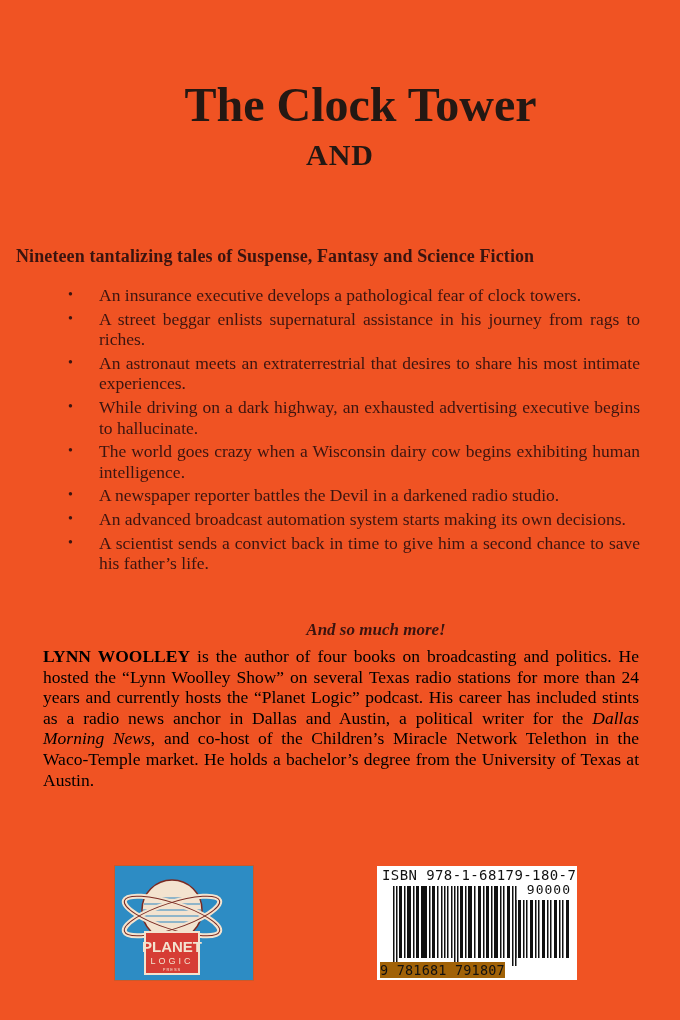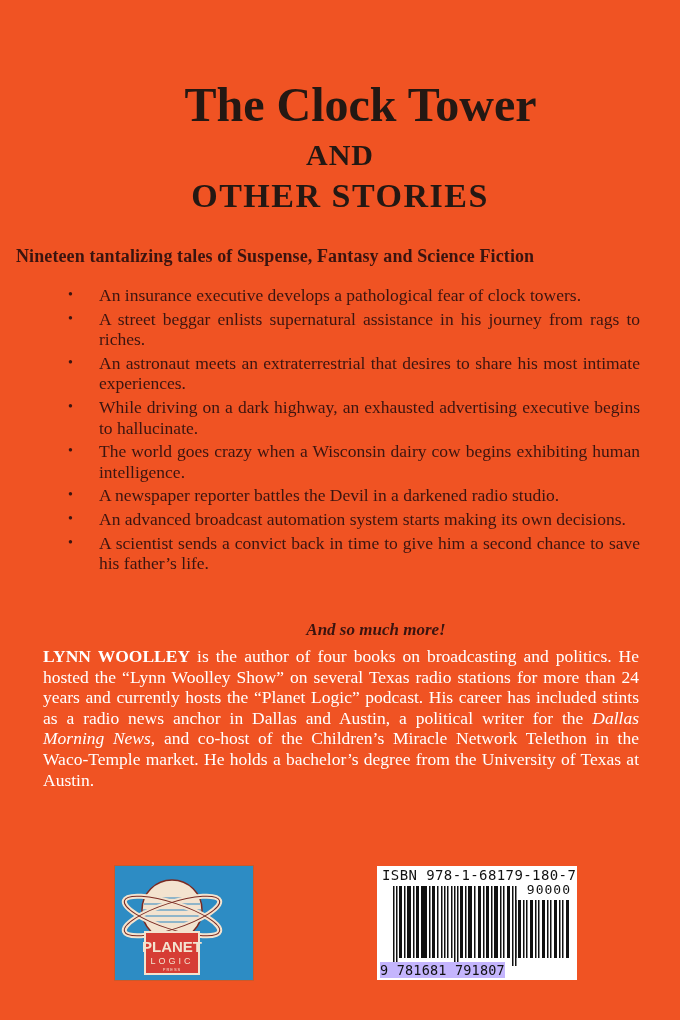--- a/index.html
+++ b/index.html
@@ -90,21 +90,21 @@
       padding-left: 36px;
     }
     .bio {
       position: absolute;
       top: 646px;
       left: 43px;
       width: 596px;
       font-size: 17.5px;
       line-height: 20.6px;
       text-align: justify;
-      color: #ffffff;
+      color: #000000;
       margin: 0;
     }
     .bio .author-name {
       font-weight: bold;
     }
     .bio .pub {
       font-style: italic;
     }
     .logo {
       position: absolute;
@@ -144,21 +144,21 @@
     }
     .ean-digits {
       position: absolute;
       left: 3px;
       bottom: 2px;
       font-family: "DejaVu Sans Mono", "Liberation Mono", monospace;
       font-size: 13.5px;
       color: #111;
       letter-spacing: 0.2px;
       white-space: nowrap;
-      background: #c4b5fd;
+      background: #a16207;
     }
     .bars-main {
       position: absolute;
       left: 16px;
       top: 20px;
       width: 124px;
       height: 80px;
     }
     .bars-addon {
       position: absolute;
@@ -167,21 +167,20 @@
       width: 56px;
       height: 58px;
     }
   </style>
 </head>
 <body>
 
 <div class="title-block">
   <div class="title-main">The Clock Tower</div>
   <div class="title-and">AND</div>
-  <div class="title-other">OTHER STORIES</div>
 </div>
 
 <div class="tagline">Nineteen tantalizing tales of Suspense, Fantasy and Science Fiction</div>
 
 <ul class="bullets">
   <li><span class="bullet-dot">•</span><span>An insurance executive develops a pathological fear of clock towers.</span></li>
   <li><span class="bullet-dot">•</span><span>A street beggar enlists supernatural assistance in his journey from rags to riches.</span></li>
   <li><span class="bullet-dot">•</span><span>An astronaut meets an extraterrestrial that desires to share his most intimate experiences.</span></li>
   <li><span class="bullet-dot">•</span><span>While driving on a dark highway, an exhausted advertising executive begins to hallucinate.</span></li>
   <li><span class="bullet-dot">•</span><span>The world goes crazy when a Wisconsin dairy cow begins exhibiting human intelligence.</span></li>

